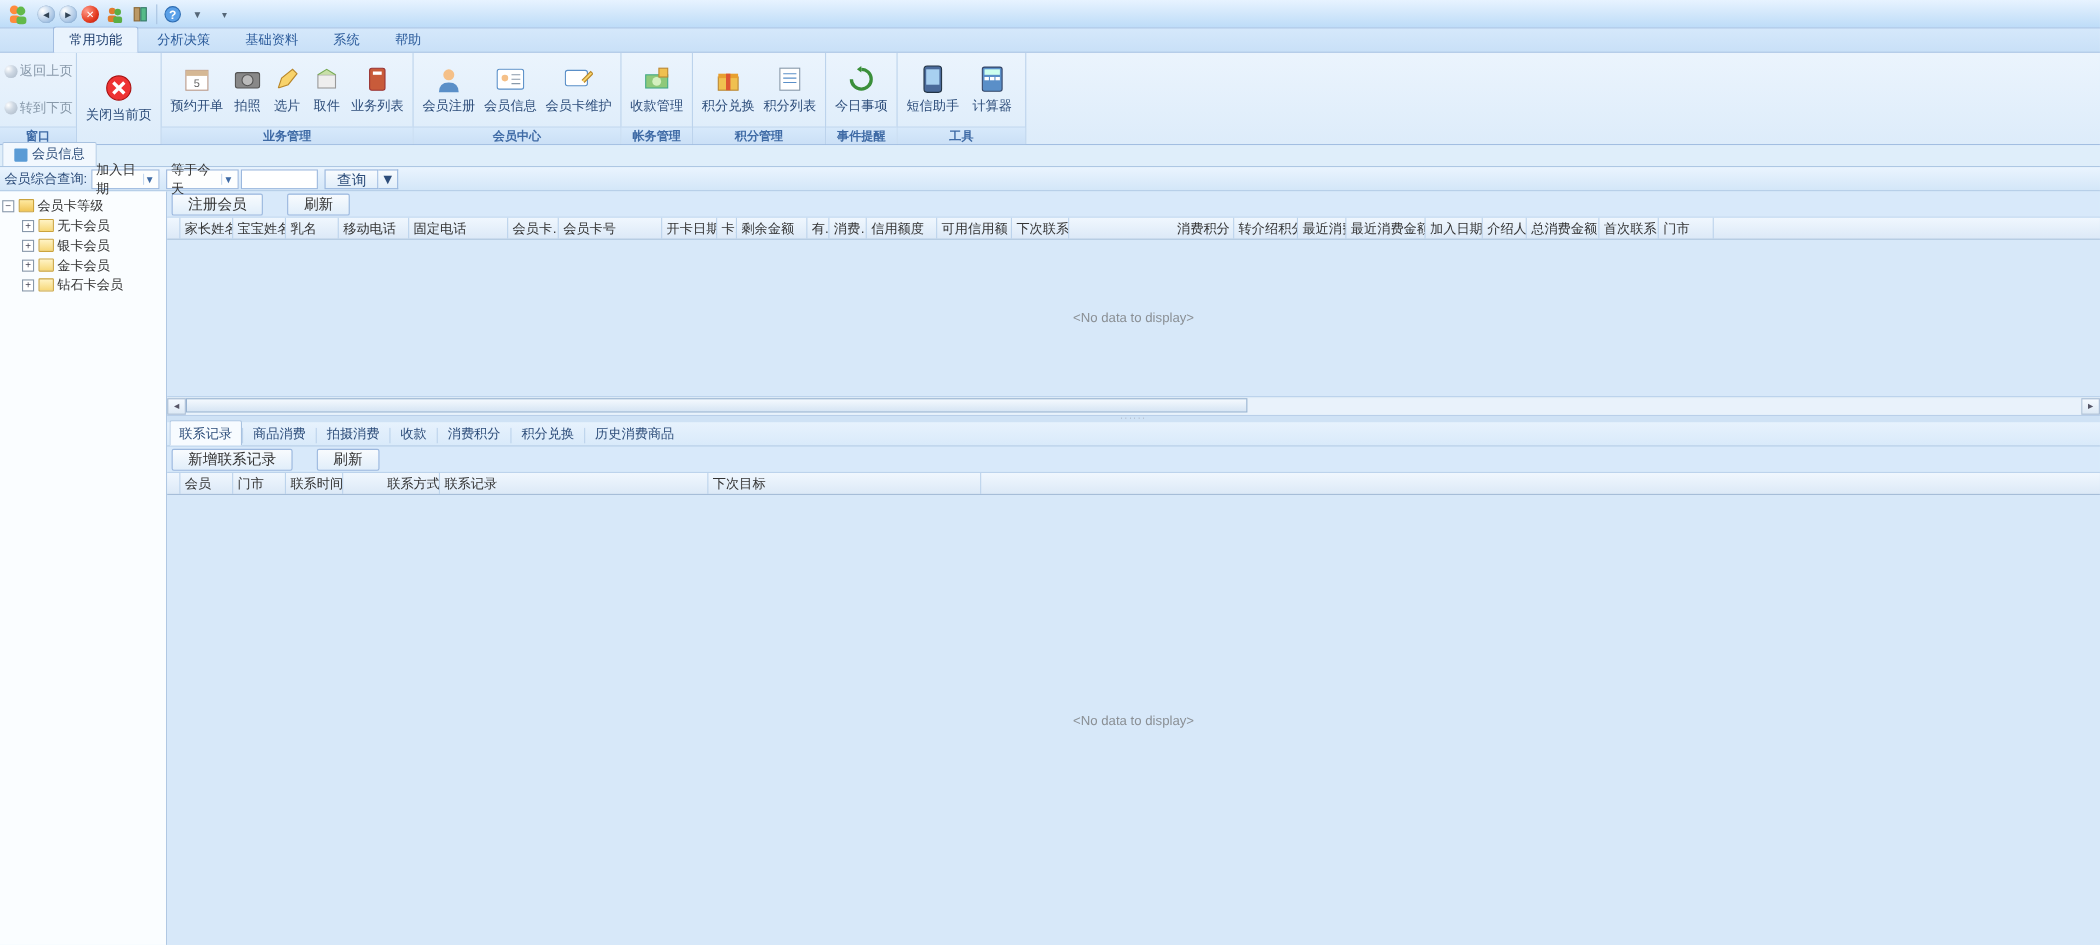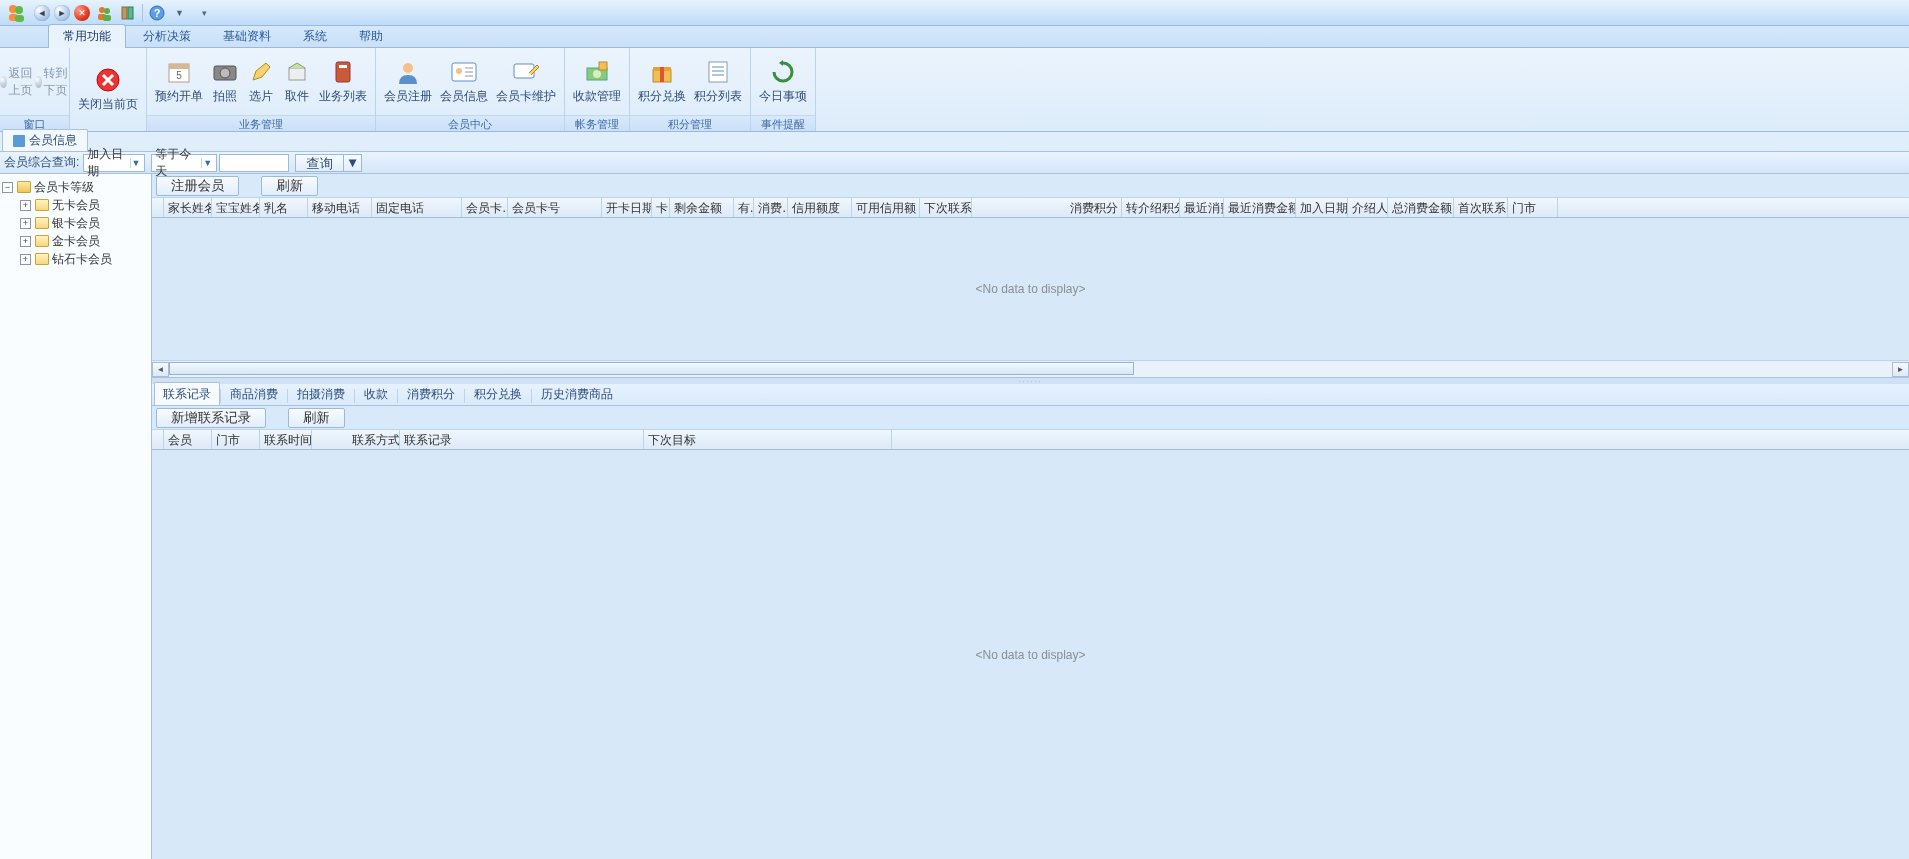--- a/index.html
+++ b/index.html
@@ -17,21 +17,21 @@
 
 
 .tabs-row { height: 22px; background: linear-gradient(to bottom,#d5e8fb,#c9e0f7); border-bottom:1px solid #9cb8de; display:flex; align-items:flex-end; padding-left:48px;}
 .tabs-row .tab { padding: 3px 14px 3px; color:#2a5a9a; cursor:pointer; border:1px solid transparent; border-bottom:none; margin-right:2px; position:relative; top:1px;}
 .tabs-row .tab.active { background:#e9f3fd; border-color:#9cb8de; border-radius:3px 3px 0 0; color:#1a3a6a;}
 
 
 .ribbon { height: 84px; background: linear-gradient(to bottom,#ebf4fd 0%, #ddecfa 100%); border-bottom:1px solid #9cb8de; display:flex; }
 .ribbon .group { border-right:1px solid #bcd3ec; display:flex; flex-direction:column; }
 .ribbon .group-body { flex:1; display:flex; align-items:center; padding:2px 4px; }
-.ribbon .group-label { height:16px; line-height:16px; text-align:center; font-size:11px; color:#3e6aa5; background: linear-gradient(to bottom,#d7e9fb,#cbe0f6); border-top:1px solid #c2d8ef;}
+.ribbon .group-label { height:16px; line-height:16px; text-align:center; font-size:11px; color:#3e6aa5; background: linear-gradient(to bottom,#d7e9fb,#cbe0f6); border-top:1px solid #c2d8ef;font-weight:bold;}
 .ribbon .nav-pane { width:70px; display:flex; flex-direction:column;}
 .ribbon .nav-pane .nav-btn { flex:1; display:flex; align-items:center; justify-content:center; color:#8899aa; font-size:12px; gap:2px;}
 .ribbon .nav-pane .nav-btn .dot { width:12px;height:12px;border-radius:50%; background:radial-gradient(circle at 30% 30%,#fff,#cfd9e4 40%,#a8b6c6);}
 
 .rib-btn { display:flex; flex-direction:column; align-items:center; justify-content:center; min-width:52px; height:62px; border-radius:3px; padding:2px 4px; cursor:pointer; }
 .rib-btn .icn { width:28px; height:28px; display:flex; align-items:center; justify-content:center; margin-bottom:2px;}
 .rib-btn .lbl { font-size:12px; color:#2d4d7a; white-space:nowrap;}
 
 
 .doc-tab-row { height:20px; background:#dfeefa; border-bottom:1px solid #a8c2e0; display:flex; align-items:flex-end; padding-left:2px;}
@@ -122,21 +122,21 @@
 <div class="tabs-row">
   <div class="tab active">常用功能</div>
   <div class="tab">分析决策</div>
   <div class="tab">基础资料</div>
   <div class="tab">系统</div>
   <div class="tab">帮助</div>
 </div>
 
 <div class="ribbon">
   <div class="group" style="width:70px;">
-    <div class="nav-pane group-body" style="flex-direction:row;padding:0;">
+    <div class="nav-pane group-body" style="flex-direction:column;padding:0;">
       <div class="nav-btn">
           <span class="dot"></span>
           <span>返回上页</span>
         </div>
       <div class="nav-btn">
           <span class="dot"></span>
           <span>转到下页</span>
         </div>
     </div>
     <div class="group-label">窗口</div>
@@ -286,20 +286,46 @@
           <span class="icn">
             <svg width="24" height="24">
               <path d="M12 3 A9 9 0 1 1 3 12" fill="none" stroke="#3a8f3a" stroke-width="3"></path>
               <path d="M12 0 L12 6 L8 3 Z" fill="#3a8f3a"></path>
             </svg>
           </span>
           <span class="lbl">今日事项</span>
         </div>
     </div>
     <div class="group-label">事件提醒</div>
+  </div>
+  <div class="group">
+    <div class="group-body">
+      <div class="rib-btn">
+          <span class="icn">
+            <svg width="18" height="26">
+              <rect x="1" y="1" width="16" height="24" rx="3" fill="#4a6a9a" stroke="#234"></rect>
+              <rect x="3" y="4" width="12" height="14" fill="#a8d0f0"></rect>
+            </svg>
+          </span>
+          <span class="lbl">短信助手</span>
+        </div>
+      <div class="rib-btn">
+          <span class="icn">
+            <svg width="20" height="24">
+              <rect x="1" y="1" width="18" height="22" rx="2" fill="#5a8fc8" stroke="#346"></rect>
+              <rect x="3" y="3" width="14" height="5" fill="#cfe"></rect>
+              <rect x="3" y="10" width="4" height="3" fill="#fff"></rect>
+              <rect x="8" y="10" width="4" height="3" fill="#fff"></rect>
+              <rect x="13" y="10" width="4" height="3" fill="#fff"></rect>
+            </svg>
+          </span>
+          <span class="lbl">计算器</span>
+        </div>
+    </div>
+    <div class="group-label">工具</div>
   </div>
 </div>
 
 <div class="doc-tab-row">
   <div class="doc-tab">
       <span class="doc-icn"></span>
       <span>会员信息</span>
     </div>
 </div>
 

